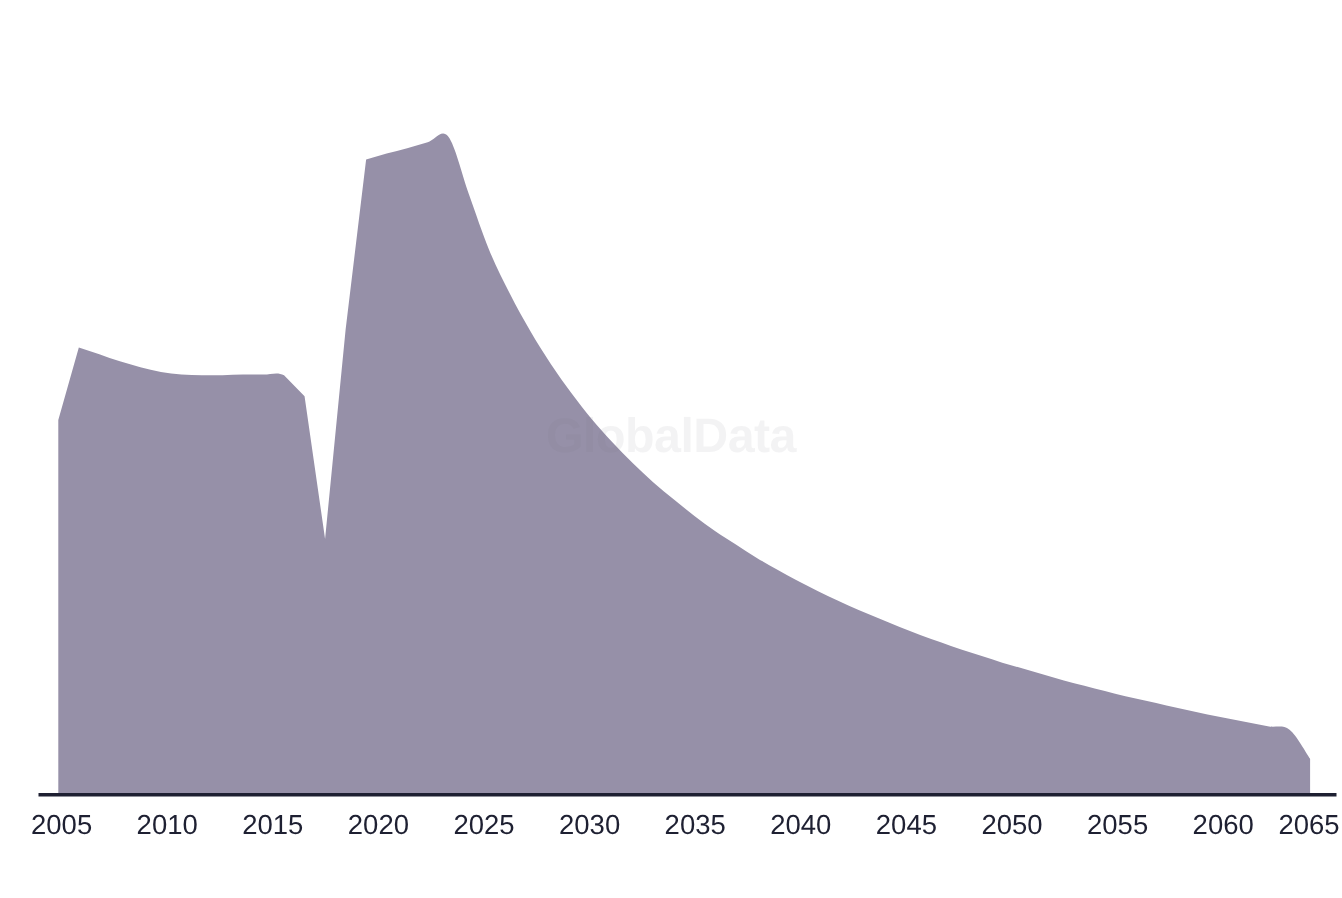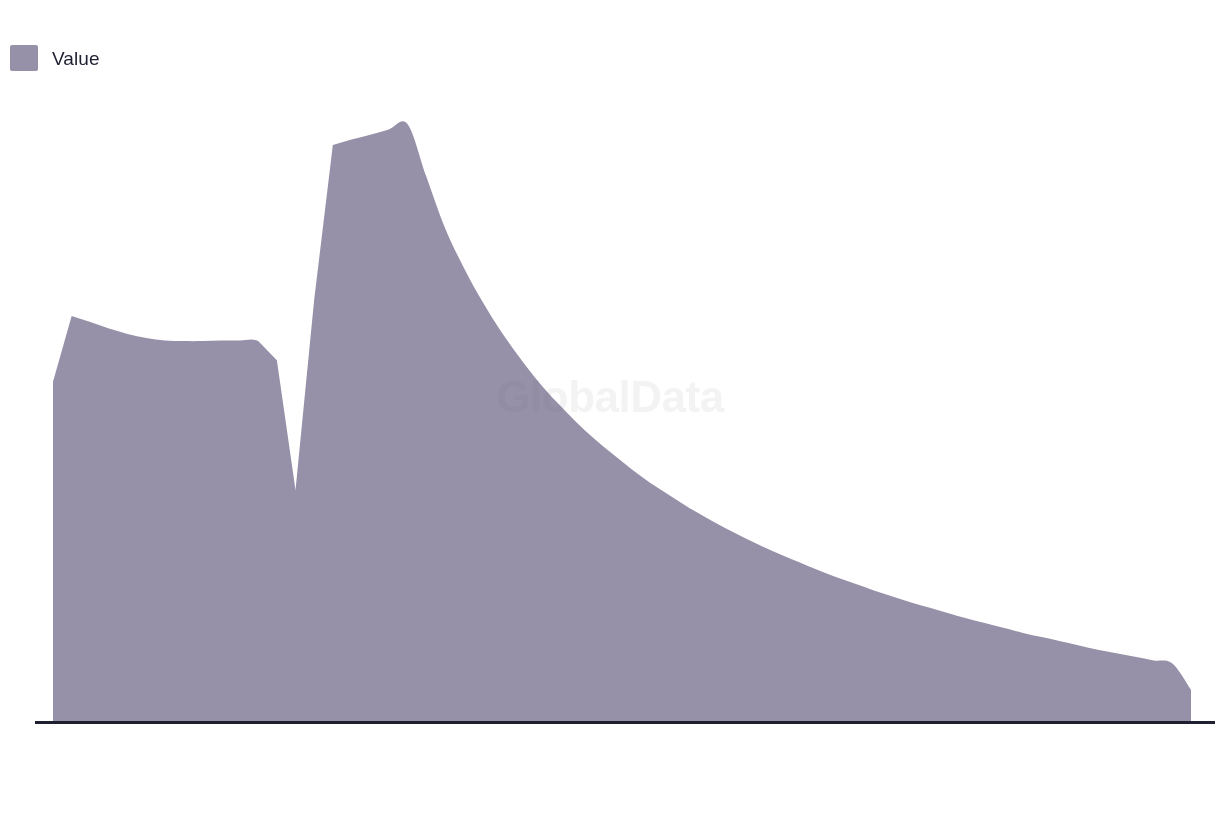--- a/index.html
+++ b/index.html
@@ -98,30 +98,39 @@
     line-height: 34px;
     color: #1e2032;
     white-space: nowrap;
   }
 </style>
 </head>
 <body>
 
 <div id="chart-root">
 
-  <div id="legend">
-    <div class="legend-item">
-      <span class="legend-swatch" style="background: rgb(150, 144, 168);"></span>
-      <span class="legend-label">Value</span>
-    </div>
-  </div>
 
   <div id="plot">
     <svg viewBox="0 0 1220 816" preserveAspectRatio="none">
       <path id="area-path" fill="#9690a8" stroke="none" d="M 53.00 381.74 L 71.66 315.96 L 90.31 321.94 C 96.53 324.03, 102.75 326.52, 108.97 328.52 C 115.19 330.51, 121.40 332.30, 127.62 333.90 C 133.84 335.49, 140.06 336.99, 146.28 338.08 C 152.50 339.18, 158.72 339.98, 164.93 340.48 C 171.15 340.97, 177.37 340.97, 183.59 341.07 C 189.81 341.17, 196.03 341.17, 202.25 341.07 C 208.46 340.97, 214.68 340.58, 220.90 340.48 C 227.12 340.38, 233.34 340.38, 239.56 340.48 C 245.78 340.58, 251.99 337.79, 258.21 341.07 L 276.87 360.21 L 295.52 489.98 L 314.18 299.81 L 332.84 144.93 L 351.49 139.55 C 357.71 137.85, 363.93 136.46, 370.15 134.76 C 376.37 133.07, 382.58 131.18, 388.80 129.38 C 395.02 127.59, 401.24 116.23, 407.46 124.00 C 413.68 131.77, 419.90 158.78, 426.11 176.03 C 432.33 193.27, 438.55 212.30, 444.77 227.45 C 450.99 242.60, 457.21 254.66, 463.43 266.92 C 469.64 279.18, 475.86 290.34, 482.08 301.01 C 488.30 311.67, 494.52 321.54, 500.74 330.91 C 506.96 340.28, 513.17 348.85, 519.39 357.22 C 525.61 365.59, 531.83 373.67, 538.05 381.14 C 544.27 388.62, 550.49 395.39, 556.70 402.07 C 562.92 408.75, 569.14 415.13, 575.36 421.21 C 581.58 427.29, 587.80 433.07, 594.02 438.55 C 600.23 444.03, 606.45 449.01, 612.67 454.10 C 618.89 459.18, 625.11 464.26, 631.33 469.05 C 637.55 473.83, 643.77 478.51, 649.98 482.80 C 656.20 487.09, 662.42 490.77, 668.64 494.76 C 674.86 498.75, 681.08 502.93, 687.30 506.72 C 693.51 510.51, 699.73 514.00, 705.95 517.48 C 712.17 520.97, 718.39 524.36, 724.61 527.65 C 730.83 530.94, 737.04 534.13, 743.26 537.22 C 749.48 540.31, 755.70 543.30, 761.92 546.19 C 768.14 549.08, 774.36 551.87, 780.57 554.56 C 786.79 557.25, 793.01 559.74, 799.23 562.33 C 805.45 564.93, 811.67 567.62, 817.89 570.11 C 824.10 572.60, 830.32 574.99, 836.54 577.28 C 842.76 579.58, 848.98 581.67, 855.20 583.86 C 861.42 586.05, 867.63 588.35, 873.85 590.44 C 880.07 592.53, 886.29 594.43, 892.51 596.42 C 898.73 598.41, 904.95 600.51, 911.16 602.40 C 917.38 604.29, 923.60 605.99, 929.82 607.78 C 936.04 609.58, 942.26 611.37, 948.48 613.16 C 954.69 614.96, 960.91 616.85, 967.13 618.55 C 973.35 620.24, 979.57 621.74, 985.79 623.33 C 992.01 624.92, 998.22 626.52, 1004.44 628.11 C 1010.66 629.71, 1016.88 631.40, 1023.10 632.90 C 1029.32 634.39, 1035.54 635.69, 1041.75 637.08 C 1047.97 638.48, 1054.19 639.87, 1060.41 641.27 C 1066.63 642.67, 1072.85 644.06, 1079.07 645.46 C 1085.28 646.85, 1091.50 648.35, 1097.72 649.64 C 1103.94 650.94, 1110.16 652.03, 1116.38 653.23 C 1122.60 654.43, 1128.81 655.62, 1135.03 656.82 C 1141.25 658.01, 1147.47 659.31, 1153.69 660.41 C 1159.91 661.50, 1166.13 658.51, 1172.34 663.40 C 1178.56 668.28, 1187.89 685.32, 1191.00 689.71 L 1191.00 722 L 53.00 722 Z"></path>
       <line id="axis-line" x1="35" y1="722.5" x2="1215" y2="722.5" stroke="#1e2032" stroke-width="3"></line>
     </svg>
   </div>
 
   <div id="watermark">GlobalData</div>
 
+  <div id="x-axis-labels">
+      <span class="x-tick" style="left: 56px;">2005</span>
+      <span class="x-tick" style="left: 152px;">2010</span>
+      <span class="x-tick" style="left: 248px;">2015</span>
+      <span class="x-tick" style="left: 344px;">2020</span>
+      <span class="x-tick" style="left: 440px;">2025</span>
+      <span class="x-tick" style="left: 536px;">2030</span>
+      <span class="x-tick" style="left: 632px;">2035</span>
+      <span class="x-tick" style="left: 728px;">2040</span>
+      <span class="x-tick" style="left: 824px;">2045</span>
+      <span class="x-tick" style="left: 920px;">2050</span>
+      <span class="x-tick" style="left: 1016px;">2055</span>
+      <span class="x-tick" style="left: 1112px;">2060</span>
+      <span class="x-tick" style="left: 1190px;">2065</span>
+    </div>
 
 </div>
 
 </body></html>

